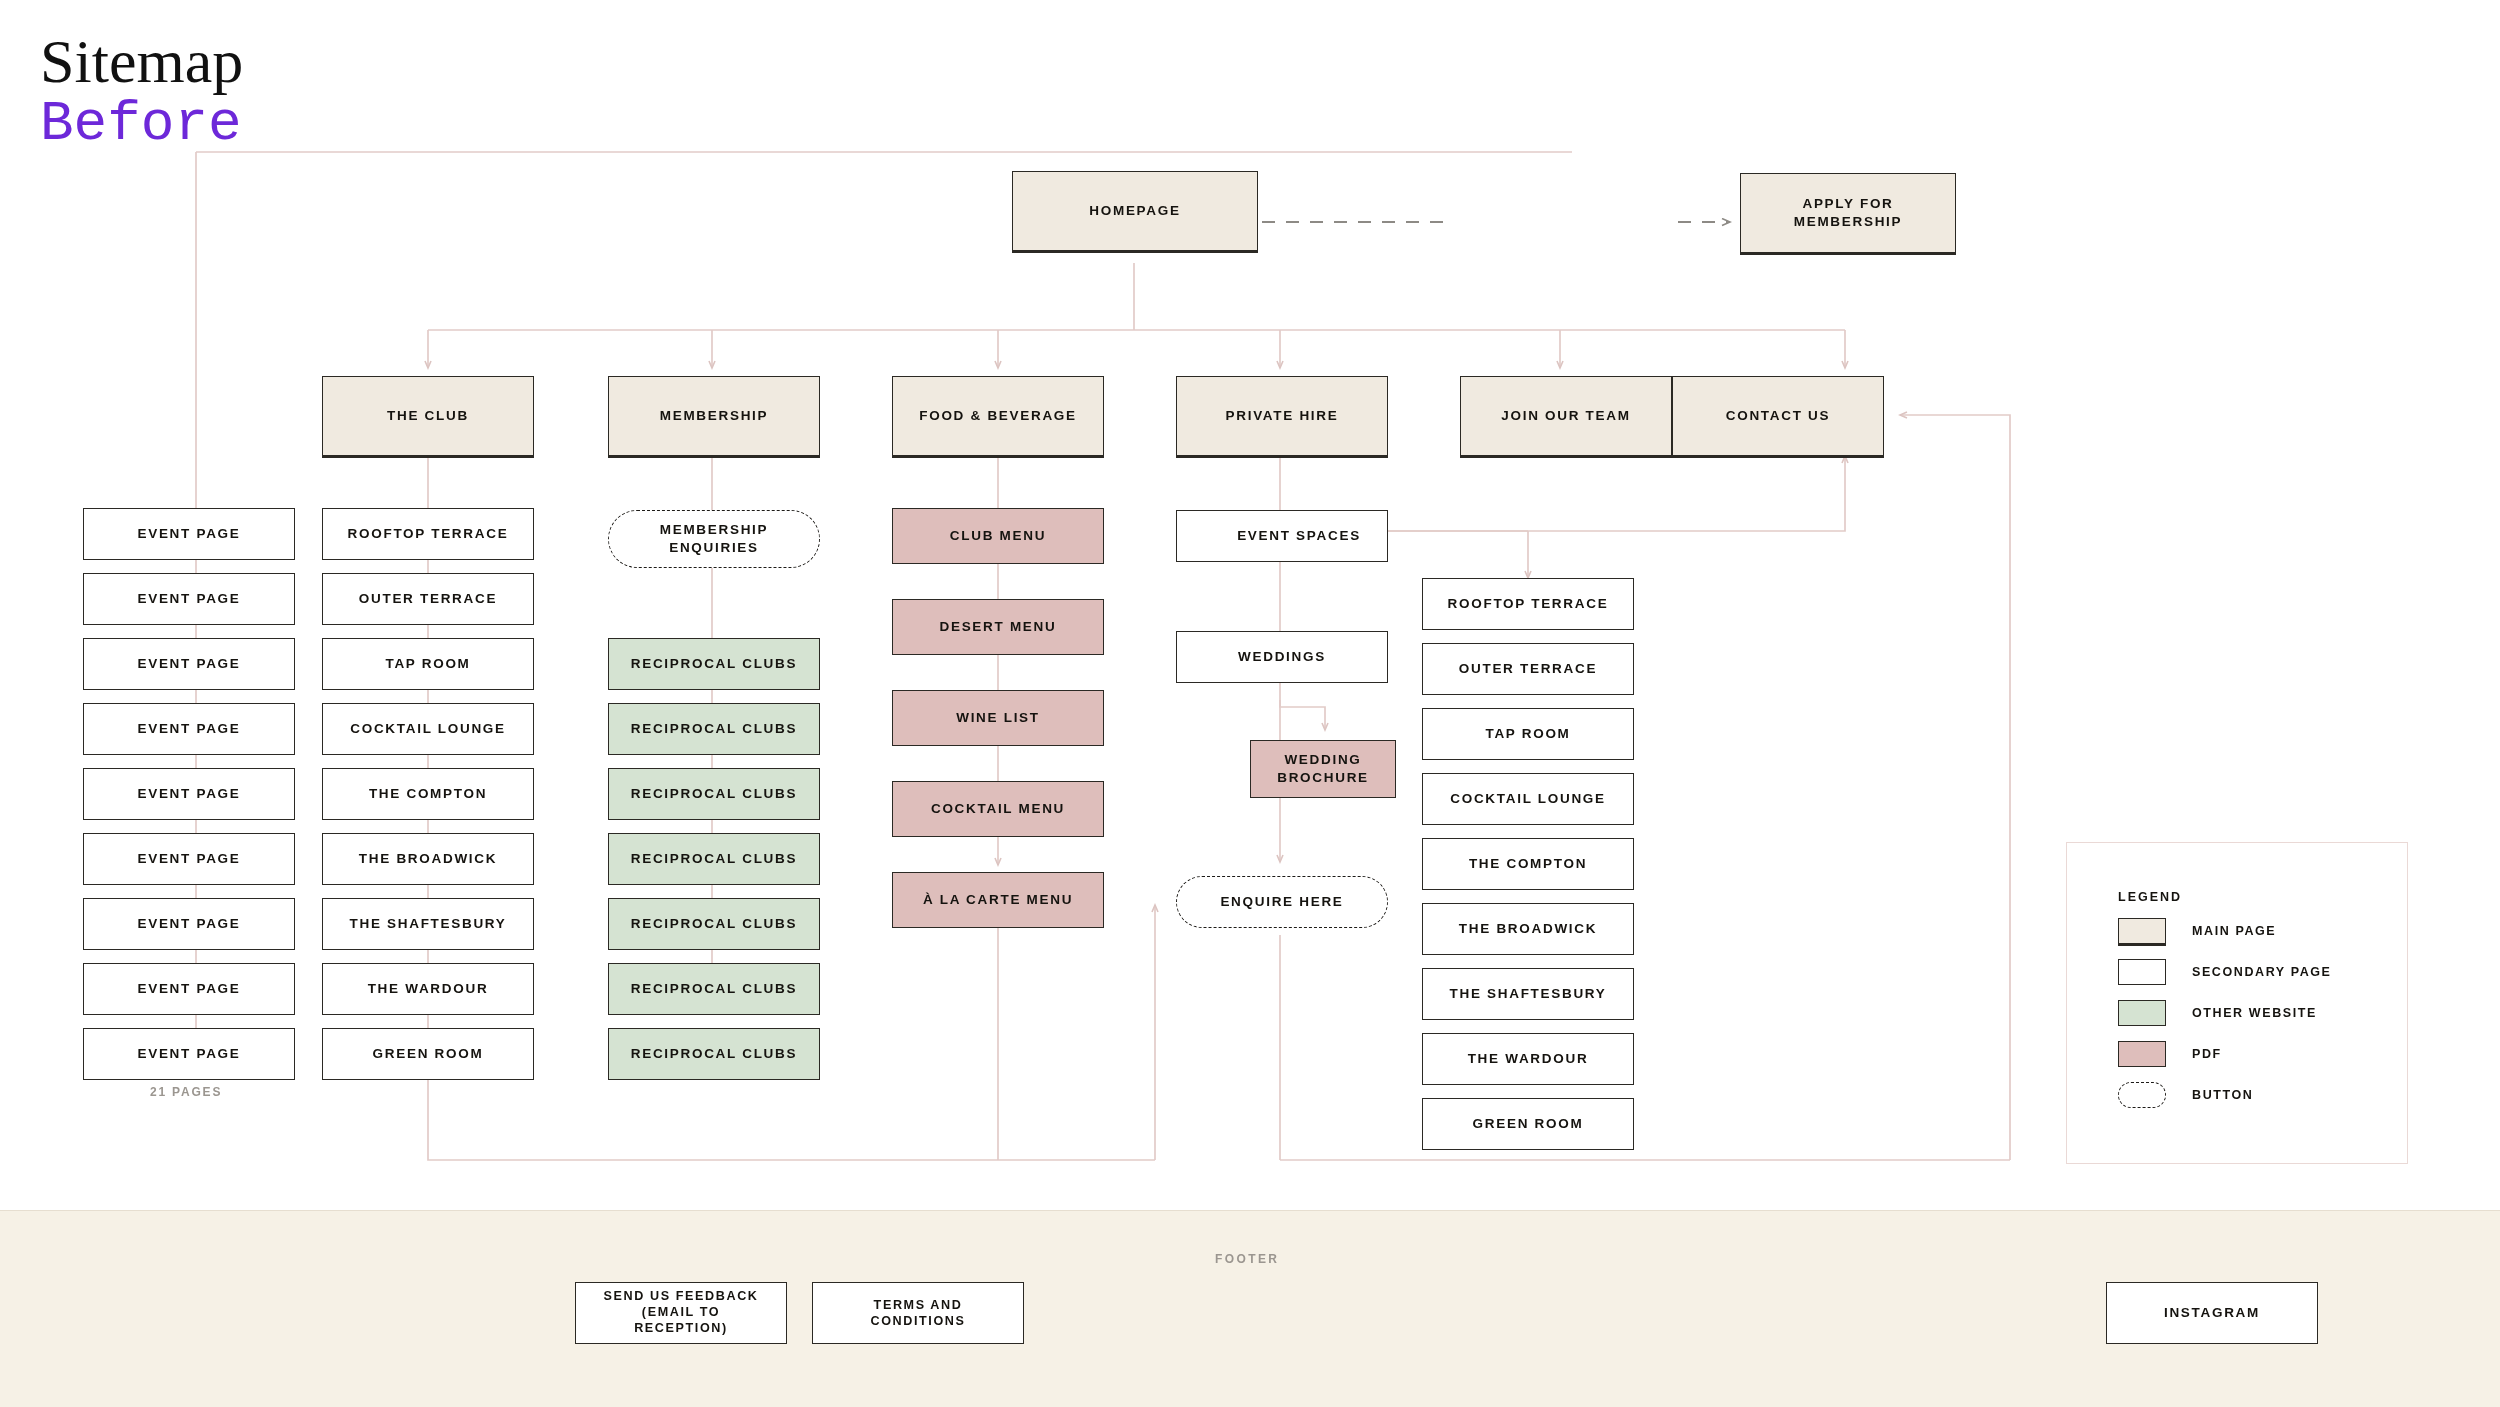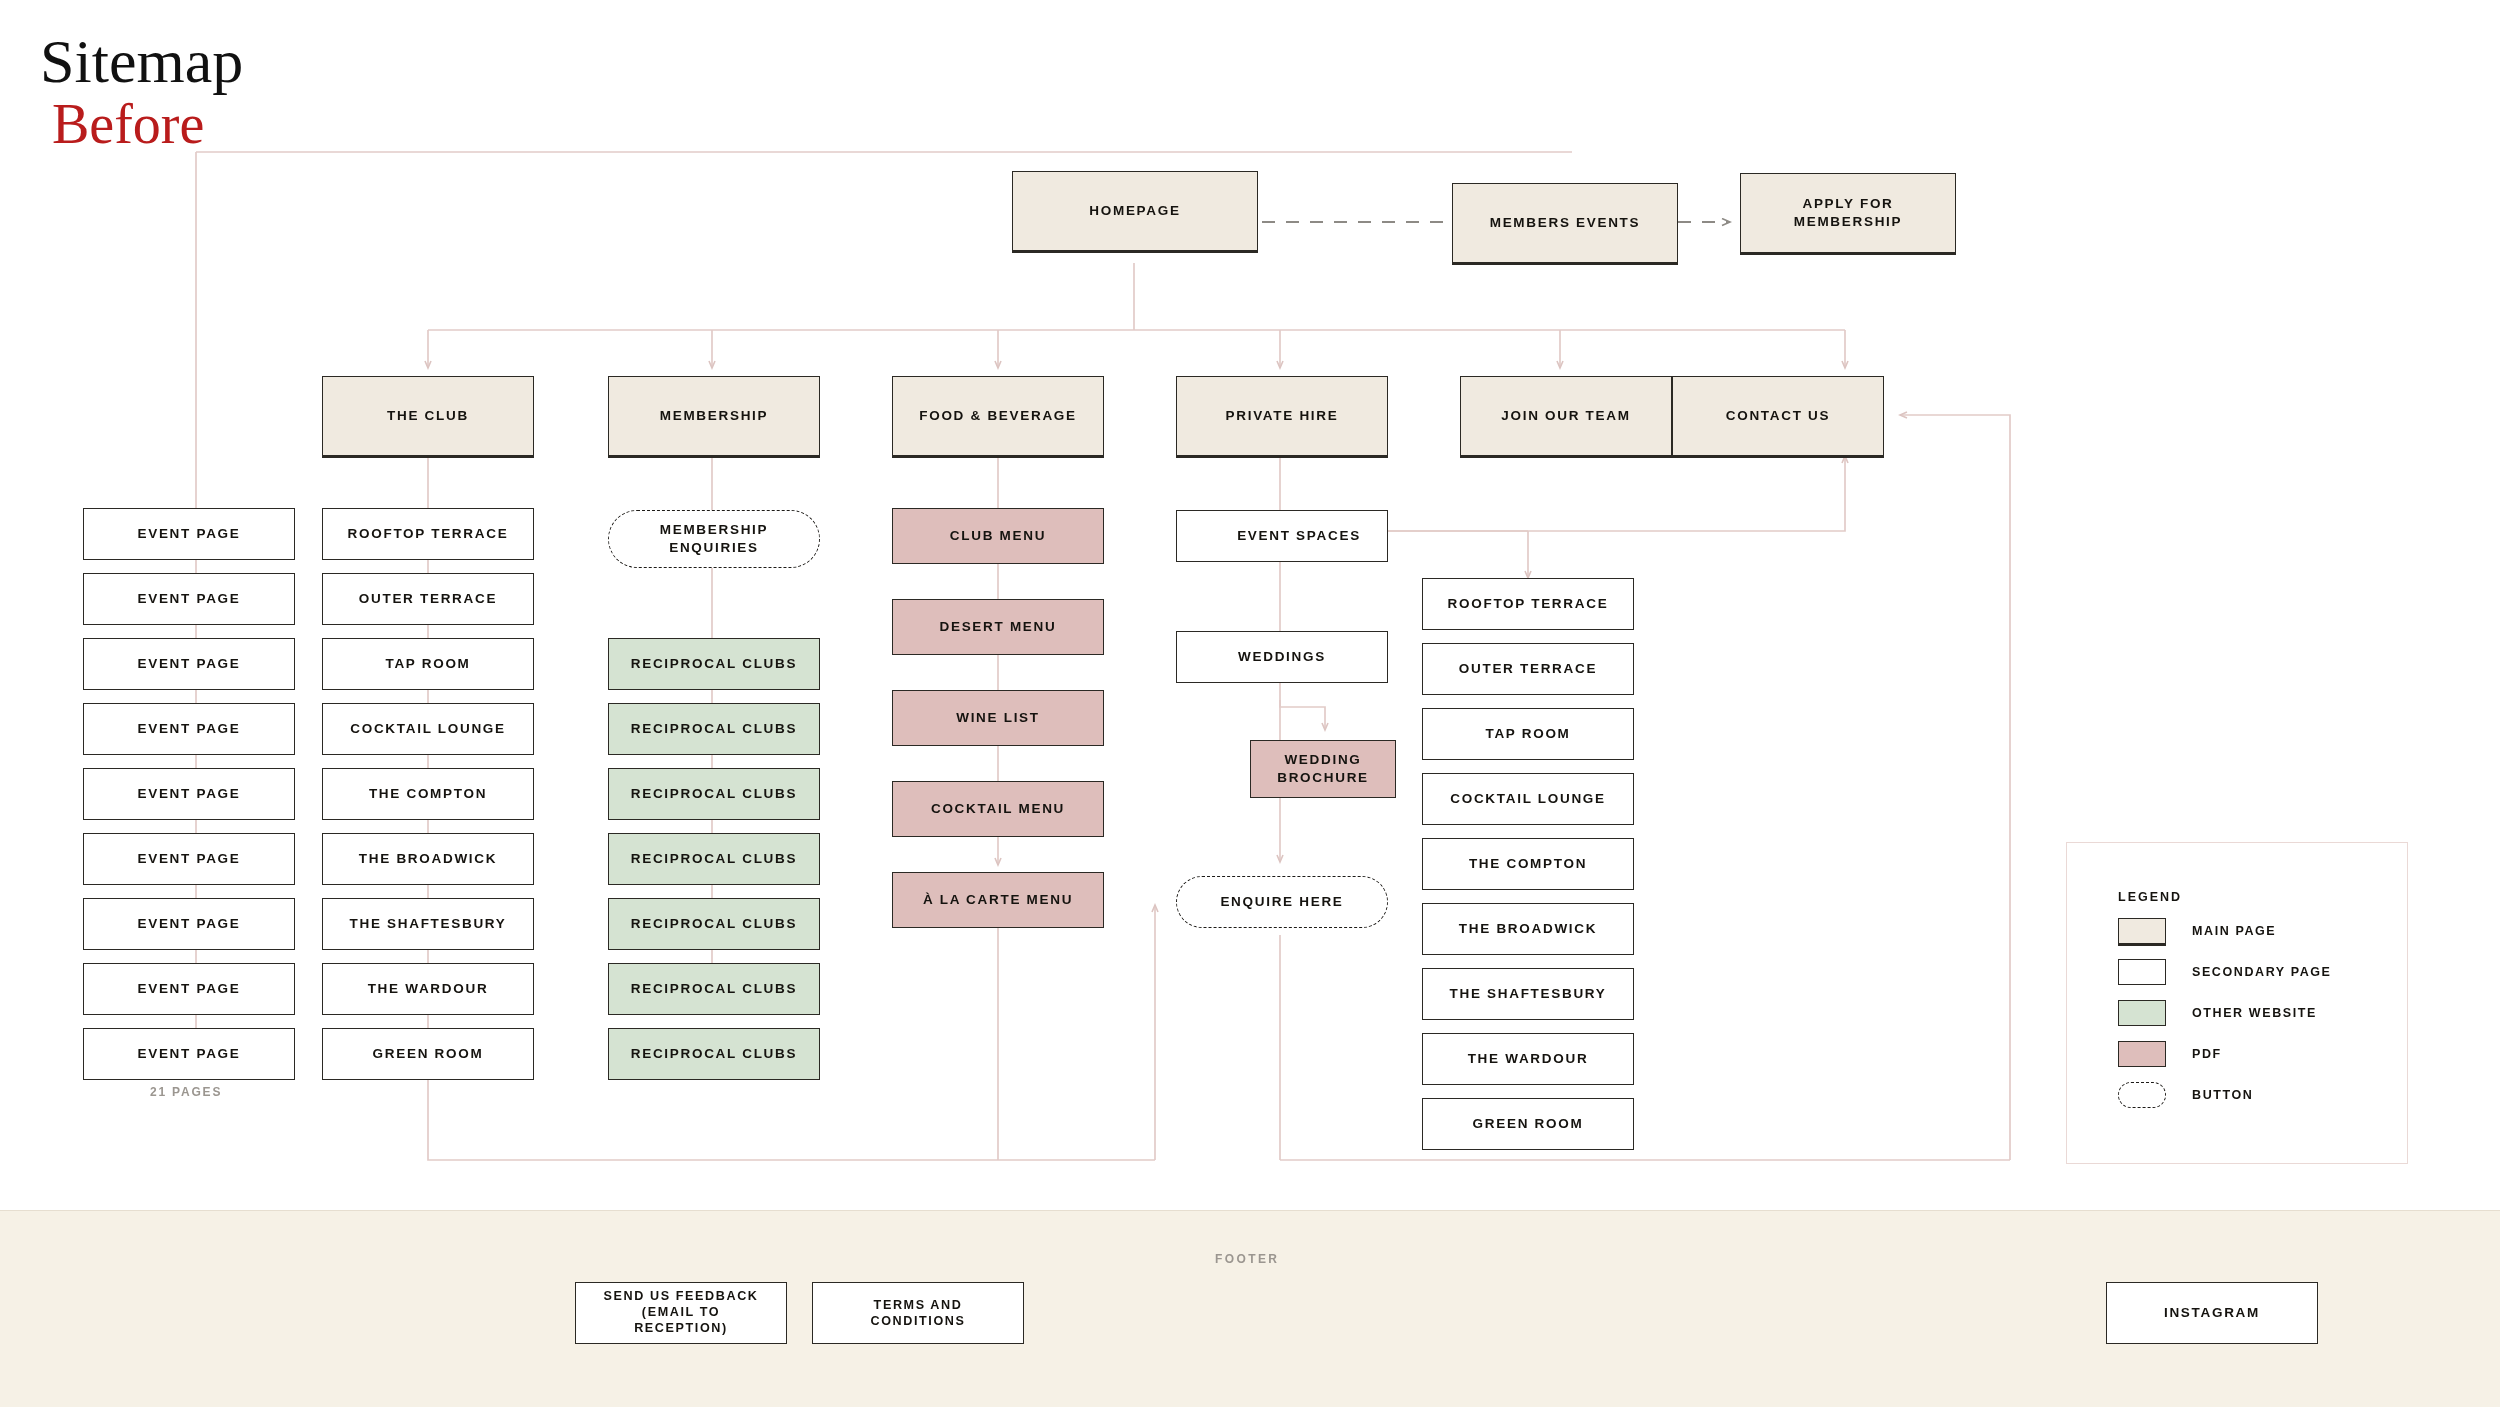--- a/index.html
+++ b/index.html
@@ -8,21 +8,21 @@
     background:#ffffff;
     font-family:"Liberation Sans", sans-serif;
   }
   
   #canvas{position:absolute;inset:0;}
   #wires{position:absolute;left:0;top:0;width:2500px;height:1407px;pointer-events:none;}
 
   
   .title-block{position:absolute;left:40px;top:30px;}
   .t-main{font-family:"Liberation Serif", serif;font-size:62px;line-height:1.0;color:#111;letter-spacing:0px;}
-  .t-sub{font-family:Liberation Serif, serif;font-size:56px;line-height:1.15;color:#b91c1c;margin-left:12px;}
+  .t-sub{font-family:Liberation Mono, monospace;font-size:56px;line-height:1.15;color:#6d28d9;}
 
   
   .node{
     position:absolute;box-sizing:border-box;
     display:flex;align-items:center;justify-content:center;text-align:center;
     font-size:13.5px;font-weight:700;letter-spacing:1.7px;color:#15130f;
     line-height:1.35;padding:2px 6px;
     border:1.6px solid #2b2924;background:#ffffff;
   }
   .node.main{background:#F0EAE0;border-color:#2b2924;box-shadow:0 2px 0 0 #2b2924;}
@@ -118,21 +118,20 @@
       <path d="M1678,222 L1730,222" marker-end="url(#ahd)"></path>
     </g>
   </svg>
 
   <div class="title-block">
     <div class="t-main">Sitemap</div>
     <div class="t-sub">Before</div>
   </div>
 
   <div class="node main" style="left:1012px;top:171px;width:246px;height:80px;">HOMEPAGE</div>
-  <div class="node main" style="left:1452px;top:183px;width:226px;height:80px;">MEMBERS EVENTS</div>
   <div class="node main" style="left:1740px;top:173px;width:216px;height:80px;">APPLY FOR MEMBERSHIP</div>
 
   <div class="node main" style="left:608px;top:376px;width:212px;height:80px;">MEMBERSHIP</div>
   <div class="node main" style="left:322px;top:376px;width:212px;height:80px;">THE CLUB</div>
   <div class="node main" style="left:892px;top:376px;width:212px;height:80px;">FOOD &amp; BEVERAGE</div>
   <div class="node main" style="left:1176px;top:376px;width:212px;height:80px;">PRIVATE HIRE</div>
   <div class="node main" style="left:1460px;top:376px;width:212px;height:80px;">JOIN OUR TEAM</div>
   <div class="node main" style="left:1672px;top:376px;width:212px;height:80px;">CONTACT US</div>
 
   <div class="node button" style="left:608px;top:510px;width:212px;height:58px;">MEMBERSHIP ENQUIRIES</div>

